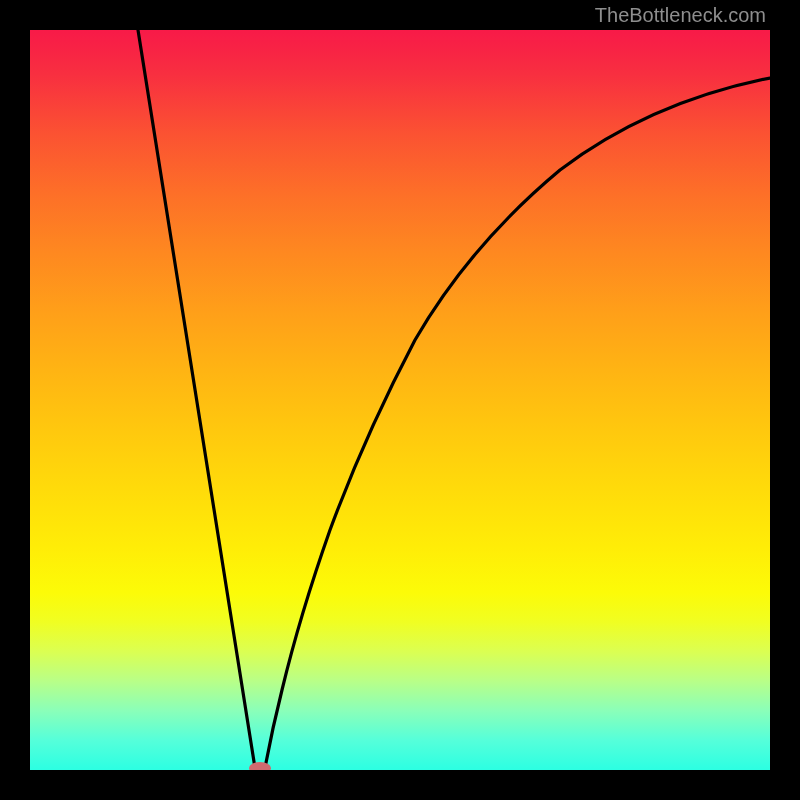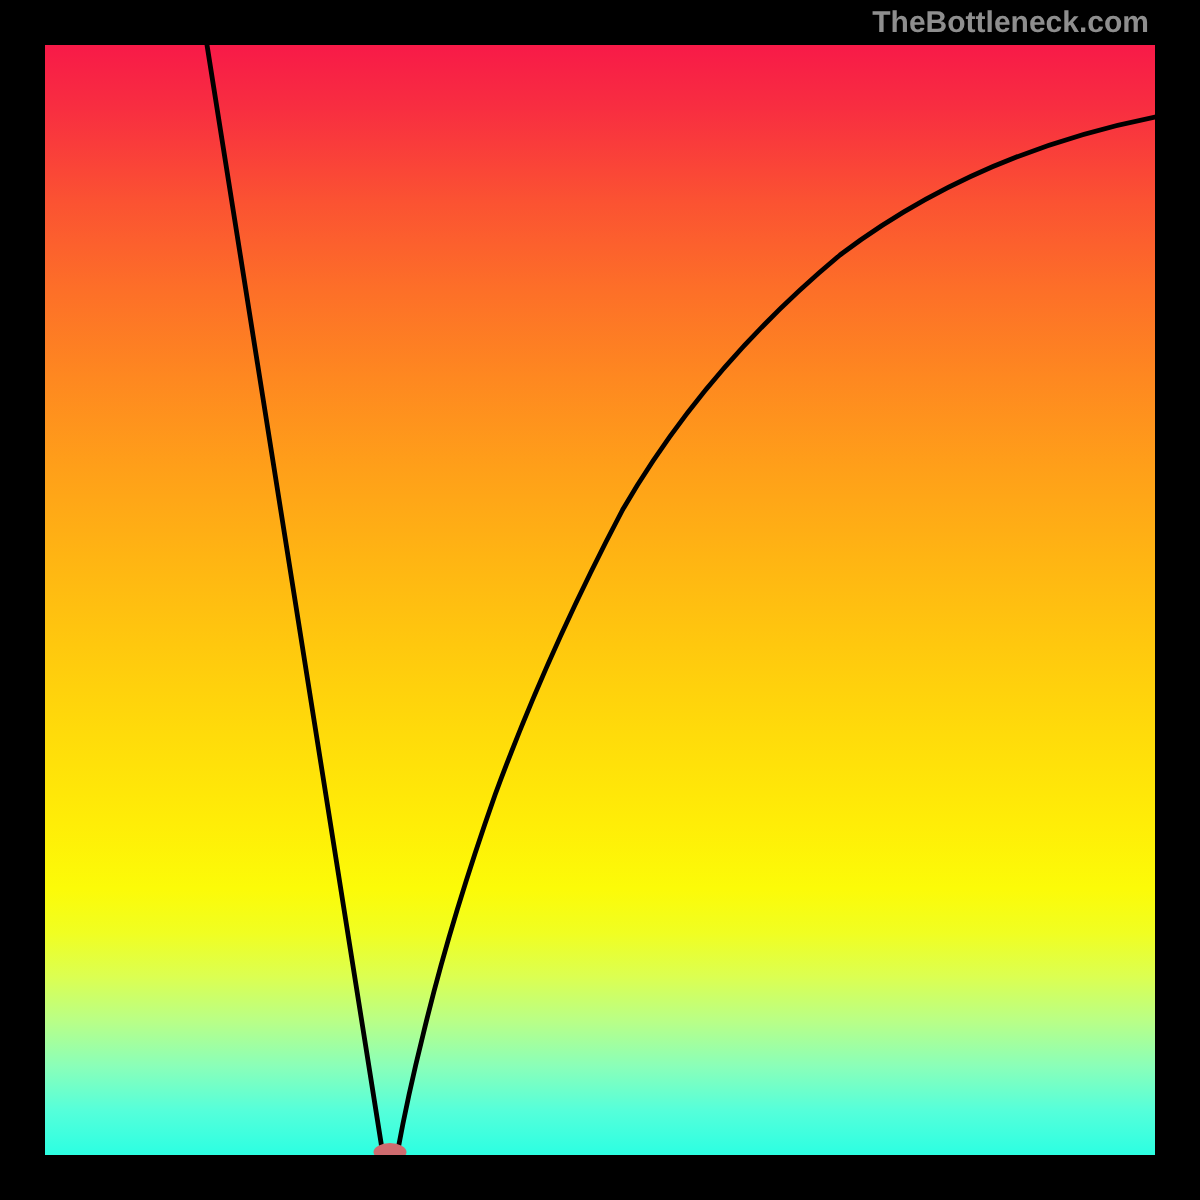--- a/index.html
+++ b/index.html
@@ -57,21 +57,21 @@
     left: 0;
     width: 100%;
     height: 100%;
   }
   .watermark {
     position: absolute;
     top: 4px;
     right: 34px;
     color: #8e8e8e;
     font-size: 20px;
-    font-weight: 700;
+    font-weight: 400;
     letter-spacing: 0px;
     margin-left: 32px;
   }
 </style>
 </head>
 <body>
 
 <div class="chart-container">
 
   <div class="plot-area">

